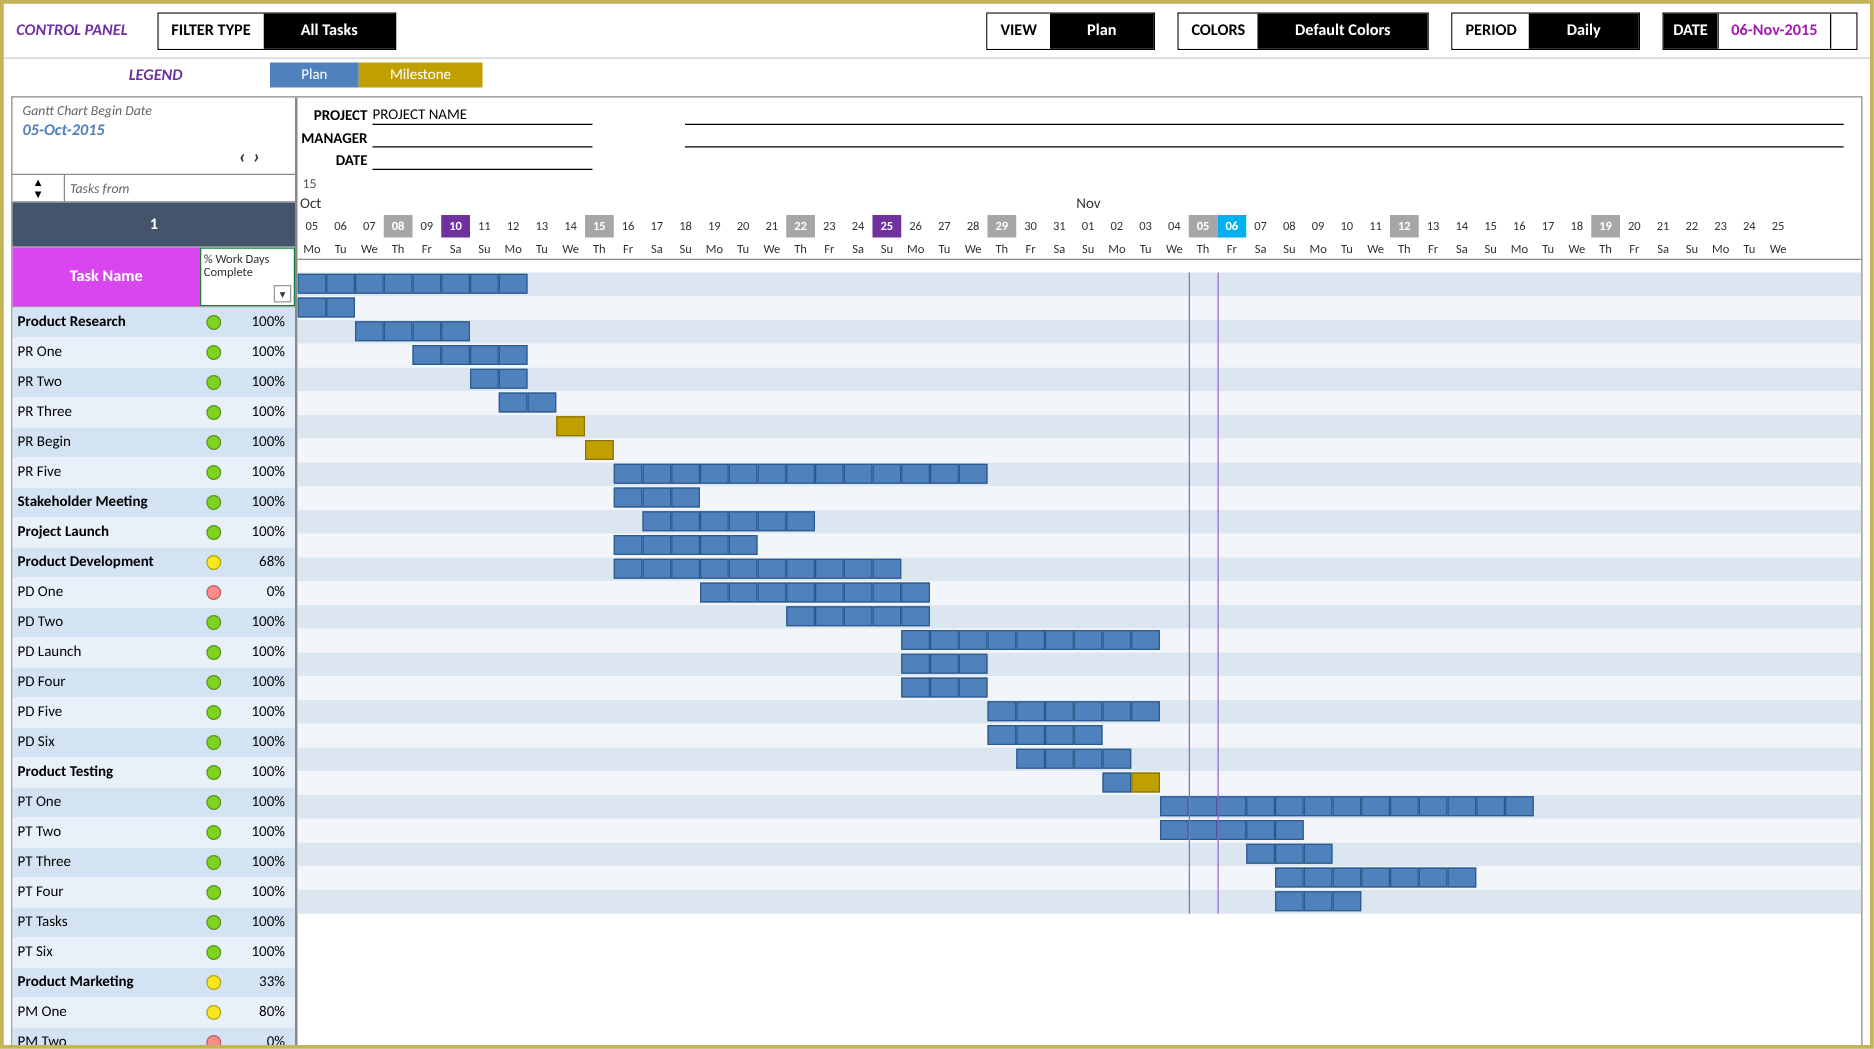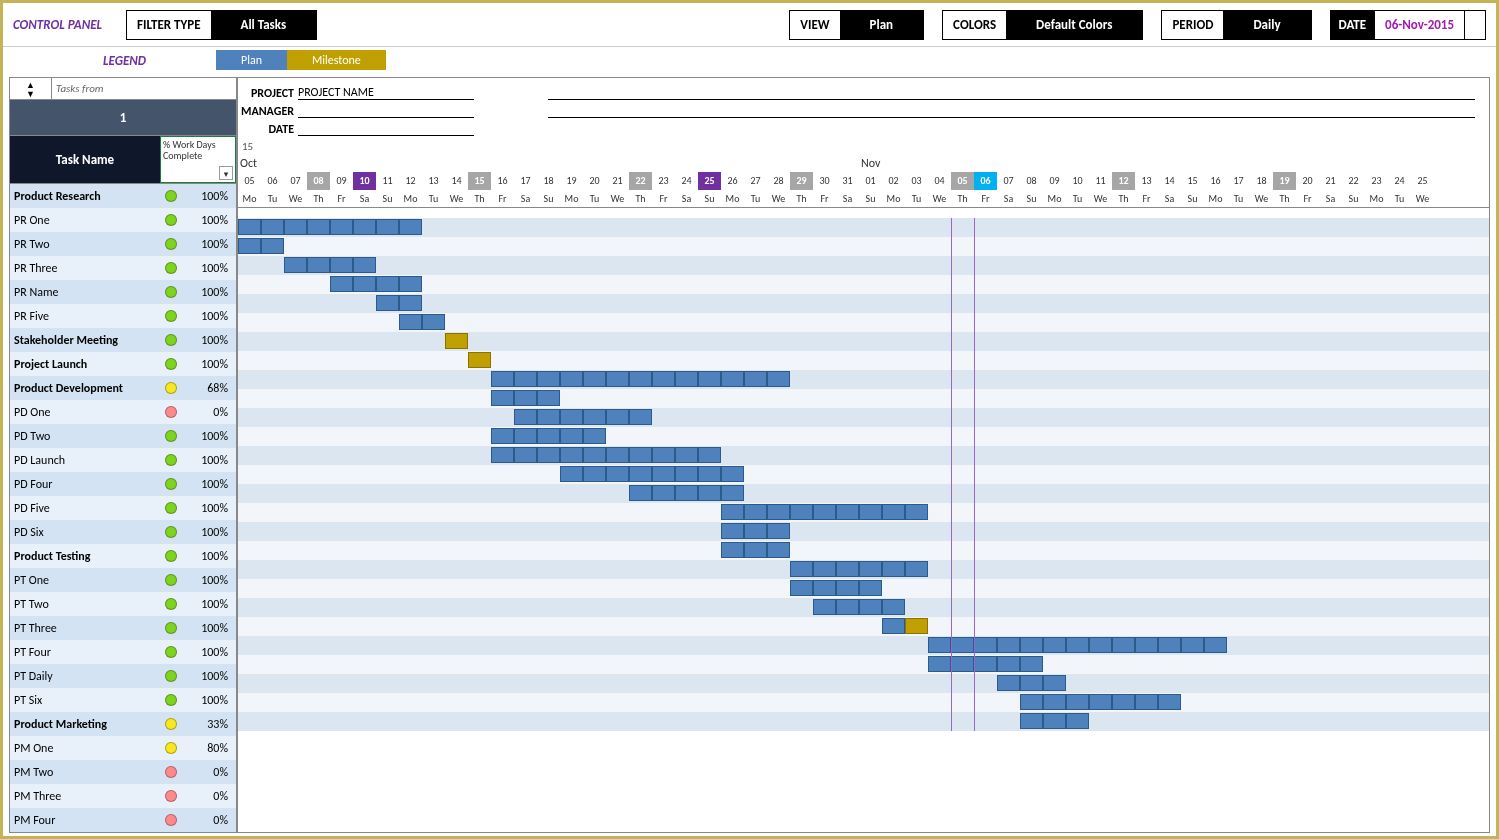--- a/index.html
+++ b/index.html
@@ -23,21 +23,21 @@
 .begin-date .bd-val{color:#4F81BD;font-weight:bold;font-size:13px;margin-top:2px}
 .begin-date .nav{display:flex;gap:6px;margin-top:4px;justify-content:flex-end;padding-right:20px}
 .begin-date .nav span{font-size:16px;cursor:pointer;color:#333;font-weight:bold}
 .hdr{height:58px;display:flex;flex-direction:column;border-bottom:1px solid #888}
 .hdr .top{height:22px;border-bottom:1px solid #888;display:flex}
 .hdr .arrows{width:42px;display:flex;flex-direction:column;align-items:center;justify-content:center;font-size:9px;border-right:1px solid #888}
 .hdr .arrows div{line-height:9px;cursor:pointer}
 .hdr .tf{flex:1;font-size:11px;font-style:italic;color:#666;display:flex;align-items:center;padding-left:4px}
 .hdr .bot{flex:1;background:#44546A;color:#fff;display:flex;align-items:center;justify-content:center;font-weight:bold;font-size:13px}
 .task-hdr{height:48px;display:flex;border-bottom:1px solid #888}
-.tn-cell{flex:1;background:#0f172a;color:#fff;font-weight:bold;display:flex;align-items:center;justify-content:center;font-size:13px}
+.tn-cell{flex:1;background:#d946ef;color:#fff;font-weight:bold;display:flex;align-items:center;justify-content:center;font-size:13px}
 .pct-cell{width:76px;border:1px solid #1a7e3e;font-size:10px;line-height:11px;padding:2px;position:relative;background:#fff;color:#333}
 .pct-cell .dd{position:absolute;bottom:2px;right:2px;width:14px;height:14px;border:1px solid #999;font-size:9px;display:flex;align-items:center;justify-content:center}
 .task-row{height:24px;display:flex;align-items:center;background:#D9E7F5;border-bottom:0}
 .task-row.odd{background:#e8f0fa}
 .task-row.even{background:#d4e3f3}
 .tr-name{flex:1;padding-left:4px;font-size:12px}
 .tr-bold .tr-name{font-weight:bold}
 .tr-status{width:22px;display:flex;align-items:center;justify-content:center}
 .dot{width:12px;height:12px;border-radius:50%;border:1px solid rgba(0,0,0,.3)}
 .dot.g{background:#7ED321}
@@ -100,20 +100,28 @@
 </div>
 
 <div class="legend-row">
   <span class="legend-label">LEGEND</span>
   <span class="lg lg-plan">Plan</span>
   <span class="lg lg-ms">Milestone</span>
 </div>
 
 <div class="wrap">
   <div class="left-col">
+    <div class="begin-date">
+      <div class="bd-lab">Gantt Chart Begin Date</div>
+      <div class="bd-val">05-Oct-2015</div>
+      <div class="nav">
+        <span>‹</span>
+        <span>›</span>
+      </div>
+    </div>
     <div class="hdr">
       <div class="top">
         <div class="arrows">
             <div>▲</div>
             <div>▼</div>
           </div>
         <div class="tf">Tasks from</div>
       </div>
       <div class="bot">1</div>
     </div>
@@ -147,21 +155,21 @@
           <span class="tr-pct">100%</span>
         </div>
         <div class="task-row odd">
           <span class="tr-name">PR Three</span>
           <span class="tr-status">
             <span class="dot g"></span>
           </span>
           <span class="tr-pct">100%</span>
         </div>
         <div class="task-row even">
-          <span class="tr-name">PR Name</span>
+          <span class="tr-name">PR Begin</span>
           <span class="tr-status">
             <span class="dot g"></span>
           </span>
           <span class="tr-pct">100%</span>
         </div>
         <div class="task-row odd">
           <span class="tr-name">PR Five</span>
           <span class="tr-status">
             <span class="dot g"></span>
           </span>
@@ -259,21 +267,21 @@
           <span class="tr-pct">100%</span>
         </div>
         <div class="task-row odd">
           <span class="tr-name">PT Four</span>
           <span class="tr-status">
             <span class="dot g"></span>
           </span>
           <span class="tr-pct">100%</span>
         </div>
         <div class="task-row even">
-          <span class="tr-name">PT Daily</span>
+          <span class="tr-name">PT Tasks</span>
           <span class="tr-status">
             <span class="dot g"></span>
           </span>
           <span class="tr-pct">100%</span>
         </div>
         <div class="task-row odd">
           <span class="tr-name">PT Six</span>
           <span class="tr-status">
             <span class="dot g"></span>
           </span>

